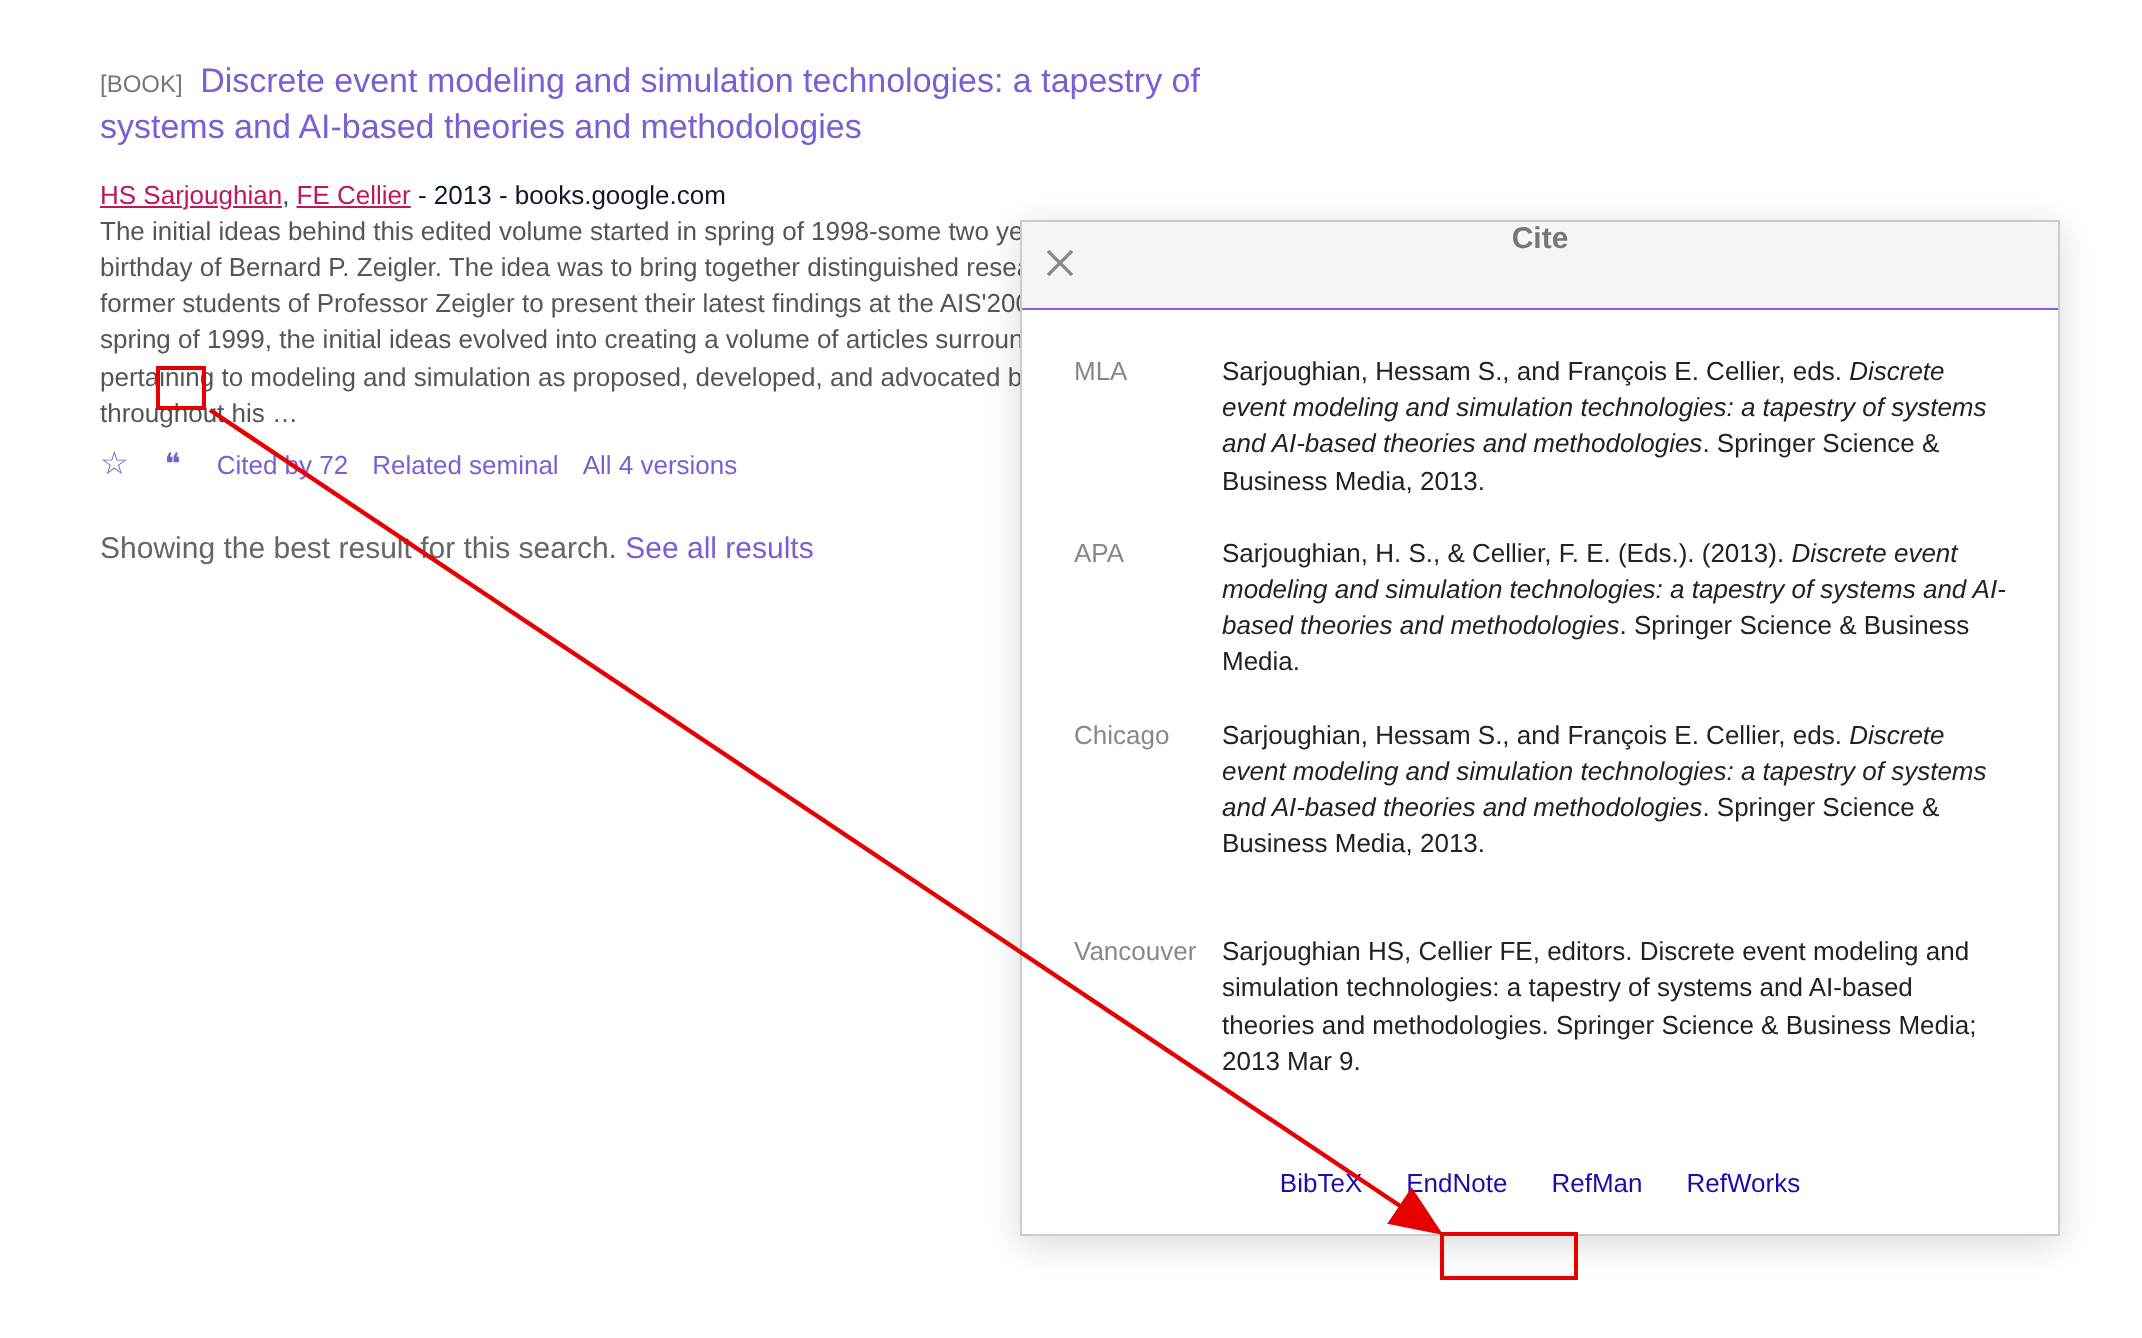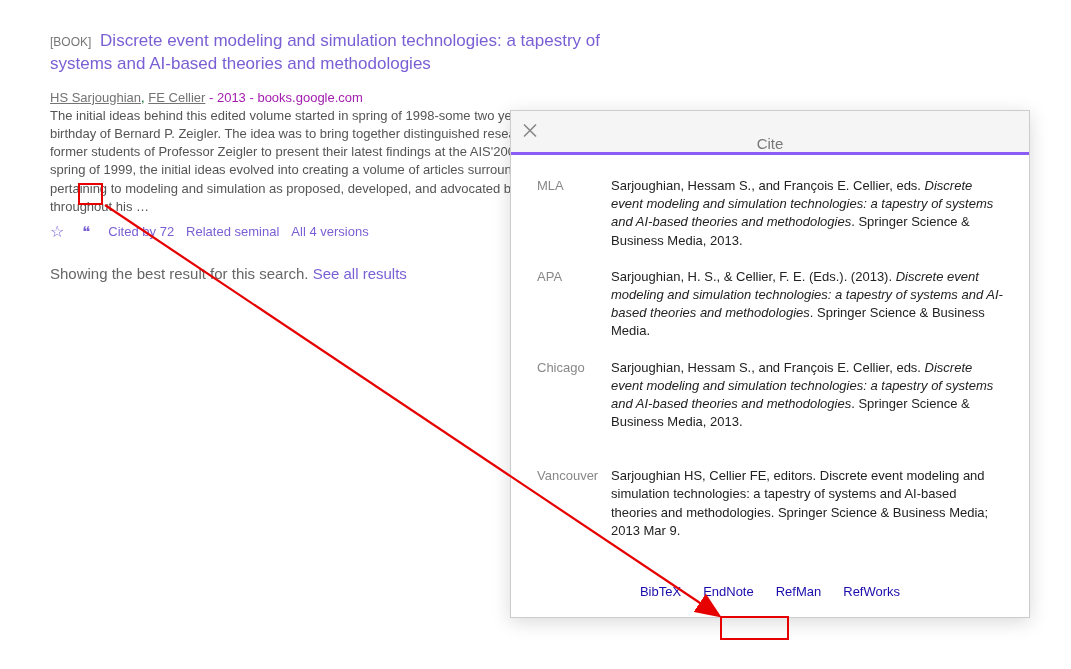--- a/index.html
+++ b/index.html
@@ -24,22 +24,22 @@
       font-size: 17px;
       line-height: 1.35;
       margin-bottom: 14px;
     }
     .result-title a { color: #7a5fd4; text-decoration: none; }
     .result-meta {
       font-size: 13px;
       color: #006621;
       margin-bottom: 2px;
     }
-    .result-meta a { color: #737373; text-decoration: underline; }
-    .result-meta .rest { color: #a21caf; text-decoration: none; }
+    .result-meta a { color: #be185d; text-decoration: underline; }
+    .result-meta .rest { color: #0f172a; text-decoration: none; }
     .result-snippet {
       color: #555;
       font-size: 13px;
       line-height: 1.4;
       margin-bottom: 6px;
     }
     .result-actions {
       display: flex;
       align-items: center;
       gap: 12px;
@@ -81,26 +81,27 @@
     .cite-panel {
       position: absolute;
       left: 510px; top: 110px;
       width: 520px;
       background: #fff;
       border: 1px solid #ccc;
       box-shadow: 0 4px 18px rgba(0,0,0,0.15);
     }
     .cite-header {
       background: #f5f5f5;
-      border-bottom: 3px solid #8b5cf6;
+      border-bottom: 1px solid #8b5cf6;
       height: 44px;
       display: flex;
-      align-items: flex-end;
+      align-items: flex-start;
       justify-content: center;
       position: relative;
+      font-weight: bold;
     }
     .cite-header-title { color: #777; font-size: 15px; }
     .cite-close {
       position: absolute;
       left: 12px; top: 50%;
       transform: translateY(-50%);
       cursor: pointer;
       color: #888;
       font-size: 18px;
     }

